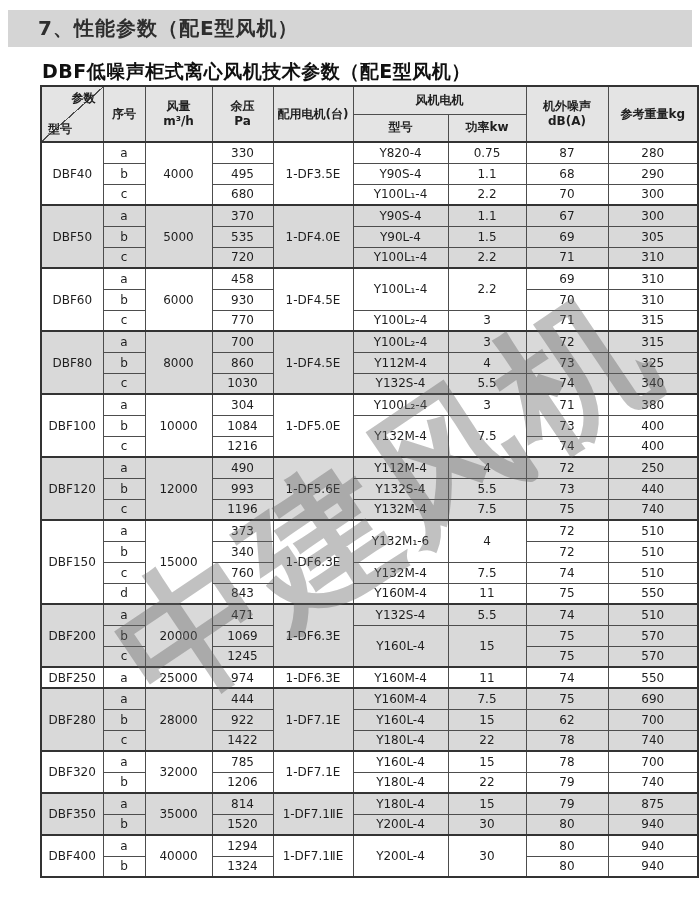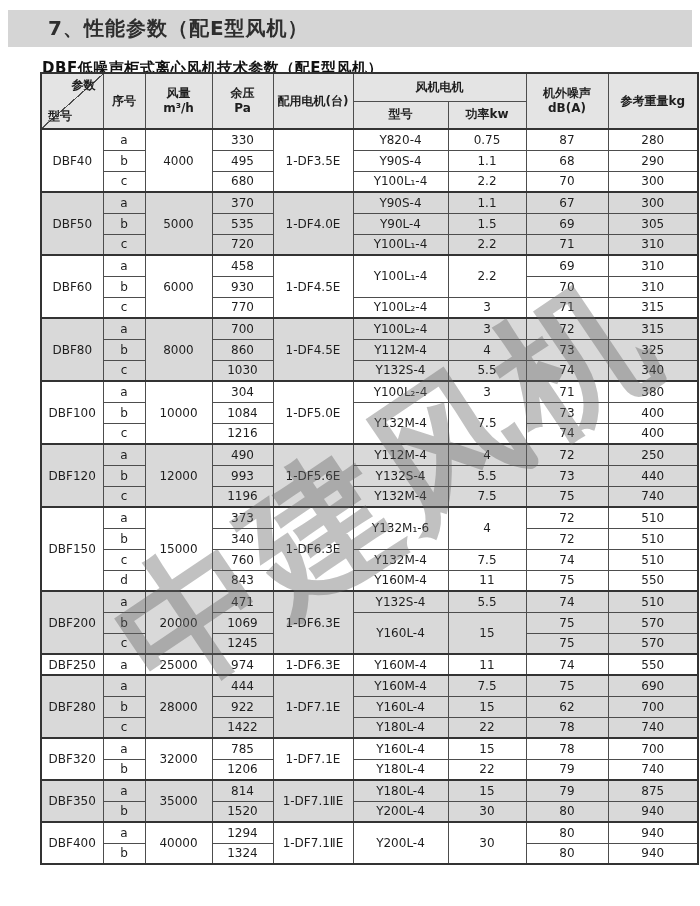--- a/index.html
+++ b/index.html
@@ -11,30 +11,30 @@
   }
   * { margin: 0; padding: 0; box-sizing: border-box; }
   html, body { width: 700px; height: 906px; background: #fff; overflow: hidden; }
   body { font-family: "DejaVu Sans", "Liberation Sans", sans-serif; color: #222; }
   .page { position: relative; width: 700px; height: 906px; background: #fff; }
 
   .title-bar {
     position: absolute; left: 8px; top: 10px; width: 684px; height: 37px;
     background: var(--titlebar-bg);
     display: flex; align-items: center;
-    padding-left: 40px;
+    padding-left: 30px;
   }
   .title-bar span { font-size: 20px; font-weight: bold; color: #2e2e2e; letter-spacing: 1px; }
 
   .table-title {
     position: absolute; left: 42px; top: 59px;
-    font-size: 15px; font-weight: bold; color: #111; letter-spacing: 0.5px;
-  }
-
-  .table-wrap { position: absolute; left: 40px; top: 72px; width: 658px; }
+    font-size: 19px; font-weight: bold; color: #111; letter-spacing: 0.5px;
+  }
+
+  .table-wrap { position: absolute; left: 40px; top: 85px; width: 658px; }
 
   table { border-collapse: collapse; width: 657px; table-layout: fixed; }
   th, td {
     border: 1px solid var(--border-c);
     text-align: center; vertical-align: middle;
     font-size: 12px; color: #1e1e1e;
     padding: 0 1px;
     background: #fff;
   }
   thead th { background: var(--header-bg); font-weight: bold; font-size: 12px; height: 28px; line-height: 1.25; }

